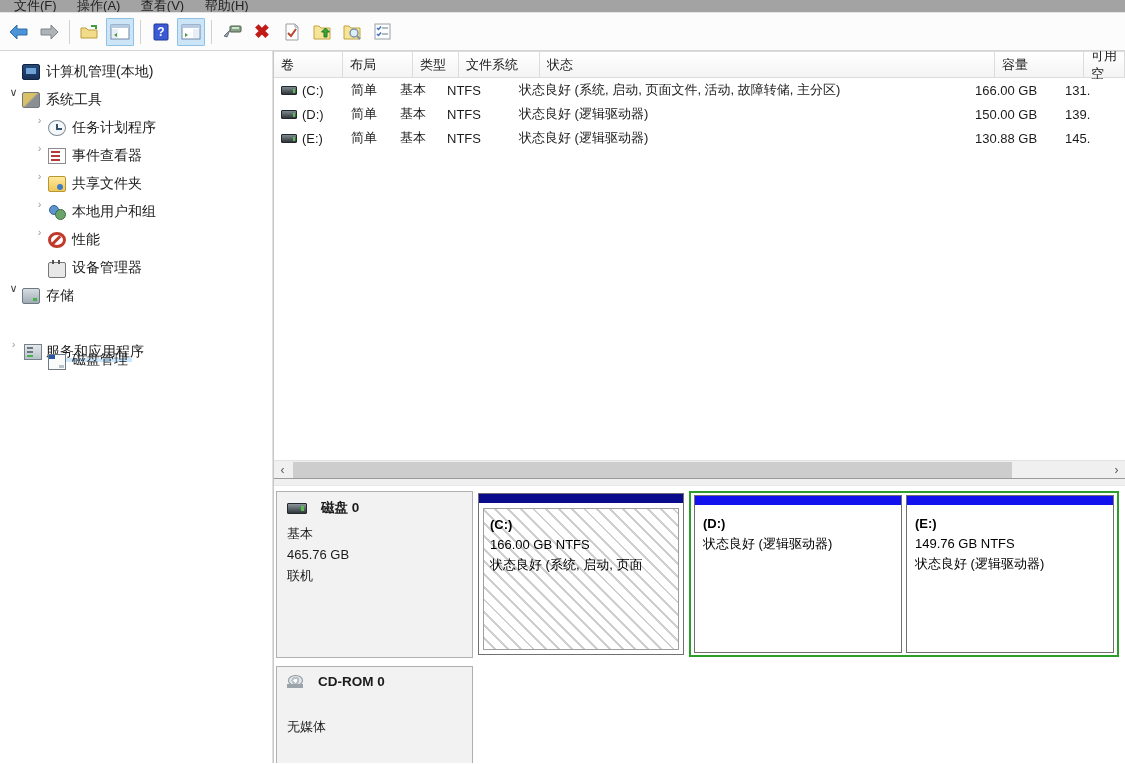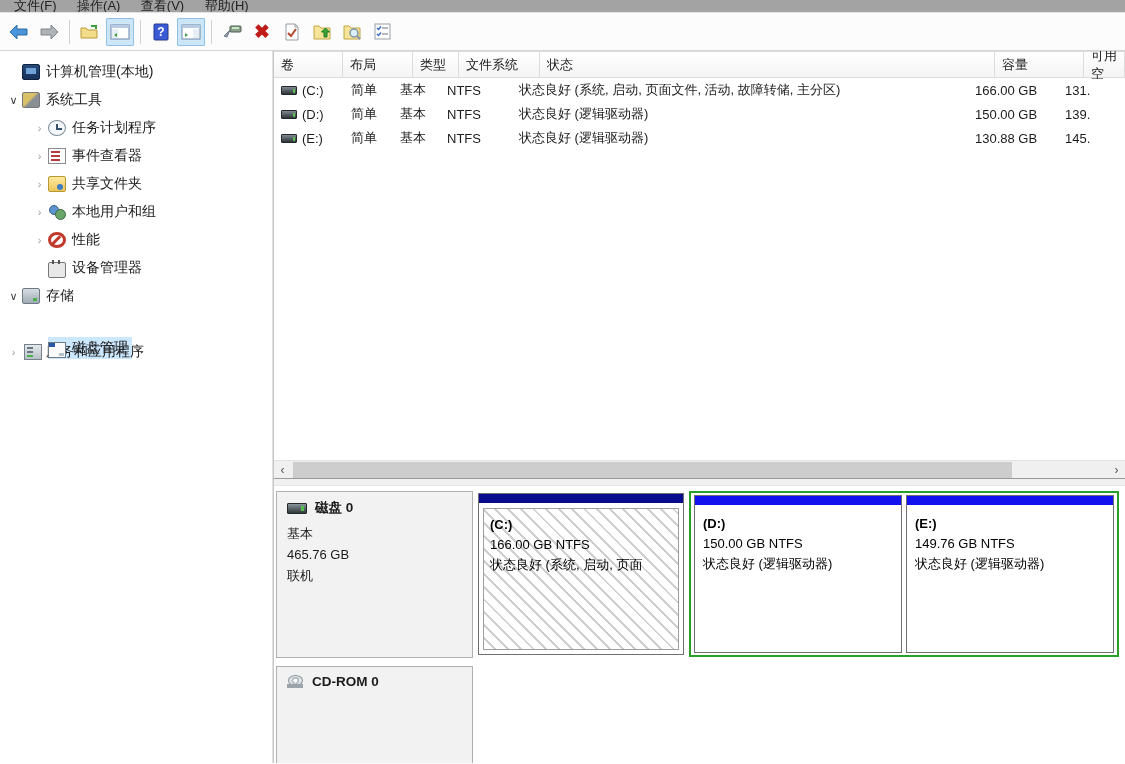--- a/index.html
+++ b/index.html
@@ -14,21 +14,21 @@
   .toolbar { height:38px; display:flex; align-items:center; background:#fcfcfc; border-bottom:1px solid #d4d4d4; padding:0 5px; gap:2px; }
   .tb-btn { width:28px; height:28px; display:flex; align-items:center; justify-content:center; border:1px solid transparent; border-radius:1px; }
   .tb-btn.active { background:var(--toolbar-active-bg); border-color:#8fc0e6; }
   .tb-sep { width:1px; height:24px; background:#d2d2d2; margin:0 4px; }
   .tb-btn svg { display:block; }
   .xmark { color:#c11b17; font-size:19px; font-weight:bold; line-height:1; }
 
   
   .main { display:flex; height:712px; }
   .tree { width:273px; background:#fff; border-right:1px solid #e0e0e0; padding-top:7px; overflow:hidden; flex:none; }
-  .tree-row { height:28px; display:flex; align-items:center; font-size:14px; color:#1b1b1b; white-space:nowrap; }
+  .tree-row { height:28px; display:flex; font-size:14px; color:#1b1b1b; white-space:nowrap; }
   .tree-row .chev { width:17px; text-align:center; font-size:11px; color:#404040; flex:none; }
   .tree-row .chev.collapsed { color:#9a9a9a; }
   .tree-row .t-ico { width:18px; height:16px; margin-right:6px; flex:none; position:relative; }
   .lvl0 { padding-left:5px; } .lvl1 { padding-left:5px; } .lvl2 { padding-left:31px; }
   .sel-wrap { display:flex; align-items:center; padding:2px 4px 2px 0; }
   .selected .sel-wrap { background:var(--selection-bg);margin-top:48px; }
 
   
   .i-computer { background:linear-gradient(#274a7b,#17315a); border:1px solid #10233f; border-radius:2px; height:13px; }
   .i-computer::after { content:""; position:absolute; left:3px; top:3px; right:3px; height:6px; background:#6fa3d8; }
@@ -69,21 +69,21 @@
   .sb-arrow { width:17px; height:18px; display:flex; align-items:center; justify-content:center; color:#555; font-size:12px; flex:none; }
   .sb-track { flex:1; height:18px; position:relative; }
   .sb-thumb { position:absolute; left:2px; top:1px; height:16px; width:88%; background:#cdcdcd; }
 
   .vsplit { height:8px; background:#f0f0f0; border-top:1px solid #9a9a9a; border-bottom:1px solid #e6e6e6; flex:none; }
 
   
   .graph { flex:1; background:#fff; padding:5px 0 0 2px; overflow:hidden; }
   .disk-row { display:flex; height:167px; margin-bottom:8px; }
   .disk-label { width:197px; flex:none; background:#f2f2f2; border:1px solid #b0b0b0; padding:7px 10px; font-size:13px; color:#1b1b1b; }
-  .disk-title { display:flex; align-items:center; gap:8px; font-weight:bold; font-size:13.5px; margin-bottom:6px; }
+  .disk-title { display:flex; align-items:center; gap:14px; font-weight:bold; font-size:13.5px; margin-bottom:6px; }
   .disk-label .dl-line { line-height:21px; }
   .i-hdd-big { width:20px; height:11px; background:linear-gradient(#8a969c,#30373b); border:1px solid #22282c; border-radius:1px; position:relative; flex:none; }
   .i-hdd-big::after { content:""; position:absolute; right:2px; top:2px; width:3px; height:5px; background:#55c04f; }
   .i-cd { width:17px; height:13px; position:relative; flex:none; }
   .i-cd::before { content:""; position:absolute; left:1px; top:0; width:13px; height:9px; border-radius:50%; background:radial-gradient(circle at 50% 50%, #fff 0 2px, #b9c1c6 2px 4px, #dfe5e8 4px); border:1px solid #8a949a; }
   .i-cd::after { content:""; position:absolute; left:0; bottom:0; width:16px; height:4px; background:#9aa4aa; border:1px solid #6f7densité; border:1px solid #6f7densité; }
 
   .disk-parts { position:relative; flex:1; margin-left:4px; }
   .part { position:absolute; box-sizing:border-box; border:1px solid #707070; background:#fff; }
   .part .bar { height:10px; border-bottom:1px solid #fff; }
@@ -385,21 +385,20 @@
                   <div>状态良好 (系统, 启动, 页面</div>
                 </div>
               </div>
             </div>
 
             <div class="ext-frame">
               <div class="part part-d">
                 <div class="bar bar-logical"></div>
                 <div class="part-body">
                   <div class="plabel">(D:)</div>
-                  <div>150.00 GB NTFS</div>
                   <div>状态良好 (逻辑驱动器)</div>
                 </div>
               </div>
               <div class="part part-e">
                 <div class="bar bar-logical"></div>
                 <div class="part-body">
                   <div class="plabel">(E:)</div>
                   <div>149.76 GB NTFS</div>
                   <div>状态良好 (逻辑驱动器)</div>
                 </div>
@@ -408,20 +407,21 @@
 
           </div>
         </div>
 
         <div class="disk-row cd-row">
           <div class="disk-label">
             <div class="disk-title">
                 <span class="i-cd"></span>
                 <span>CD-ROM 0</span>
               </div>
+            <div class="dl-line cd-gap">无媒体</div>
           </div>
           <div class="disk-parts"></div>
         </div>
 
       </div>
     </div>
   </div>
 </div>
 
 </body></html>

